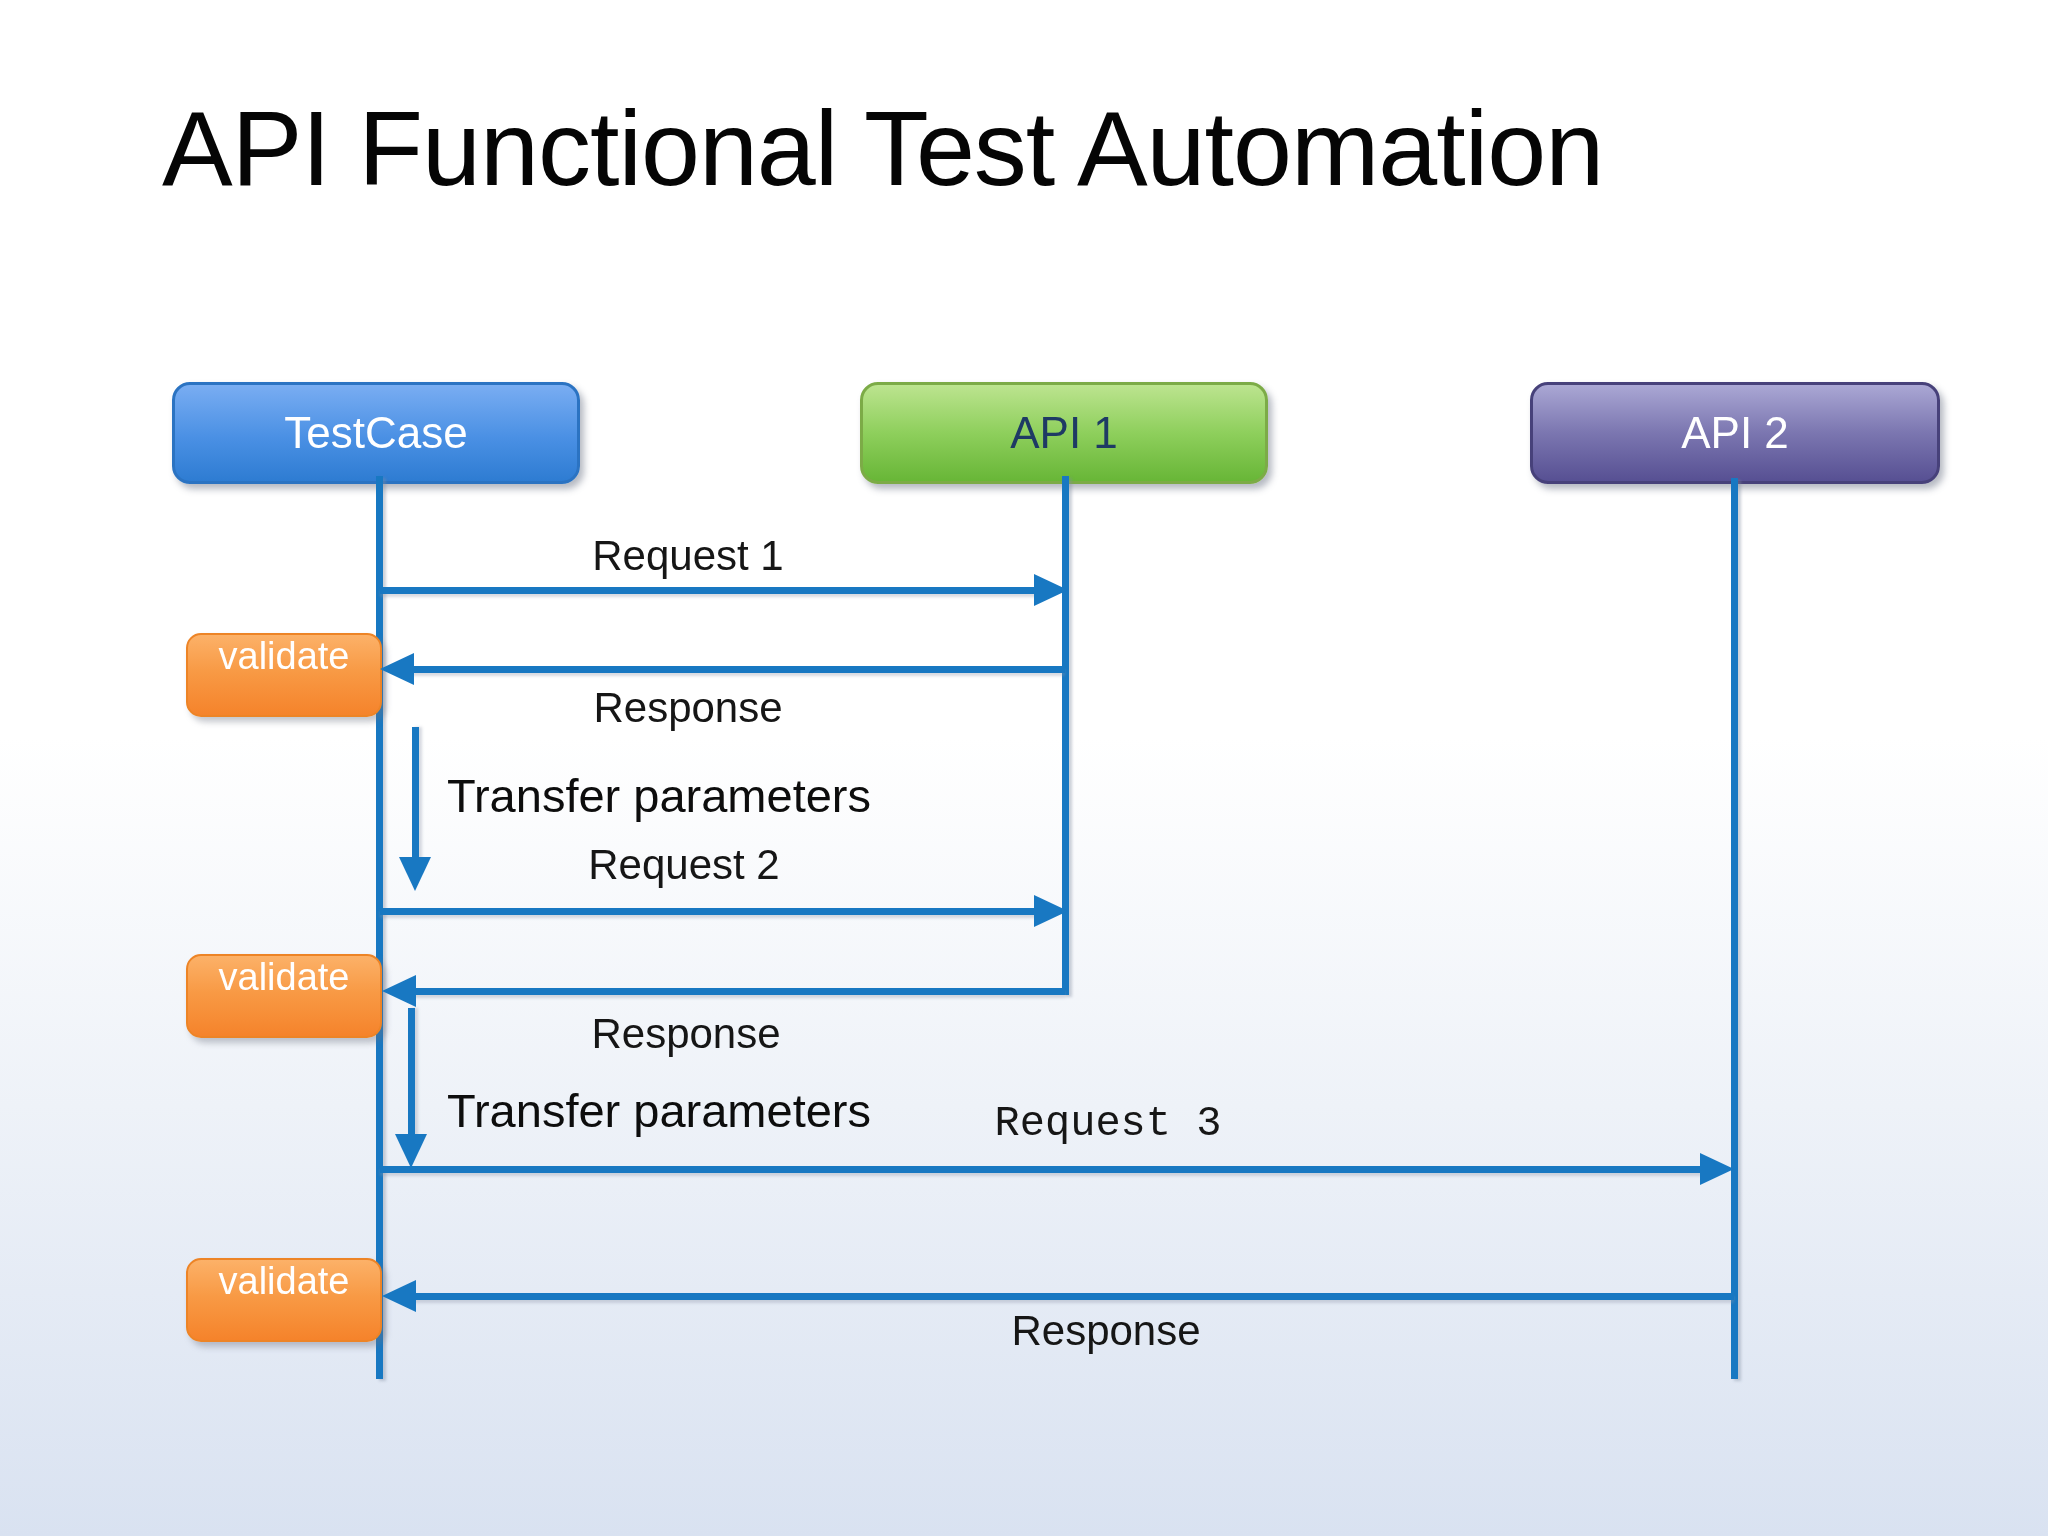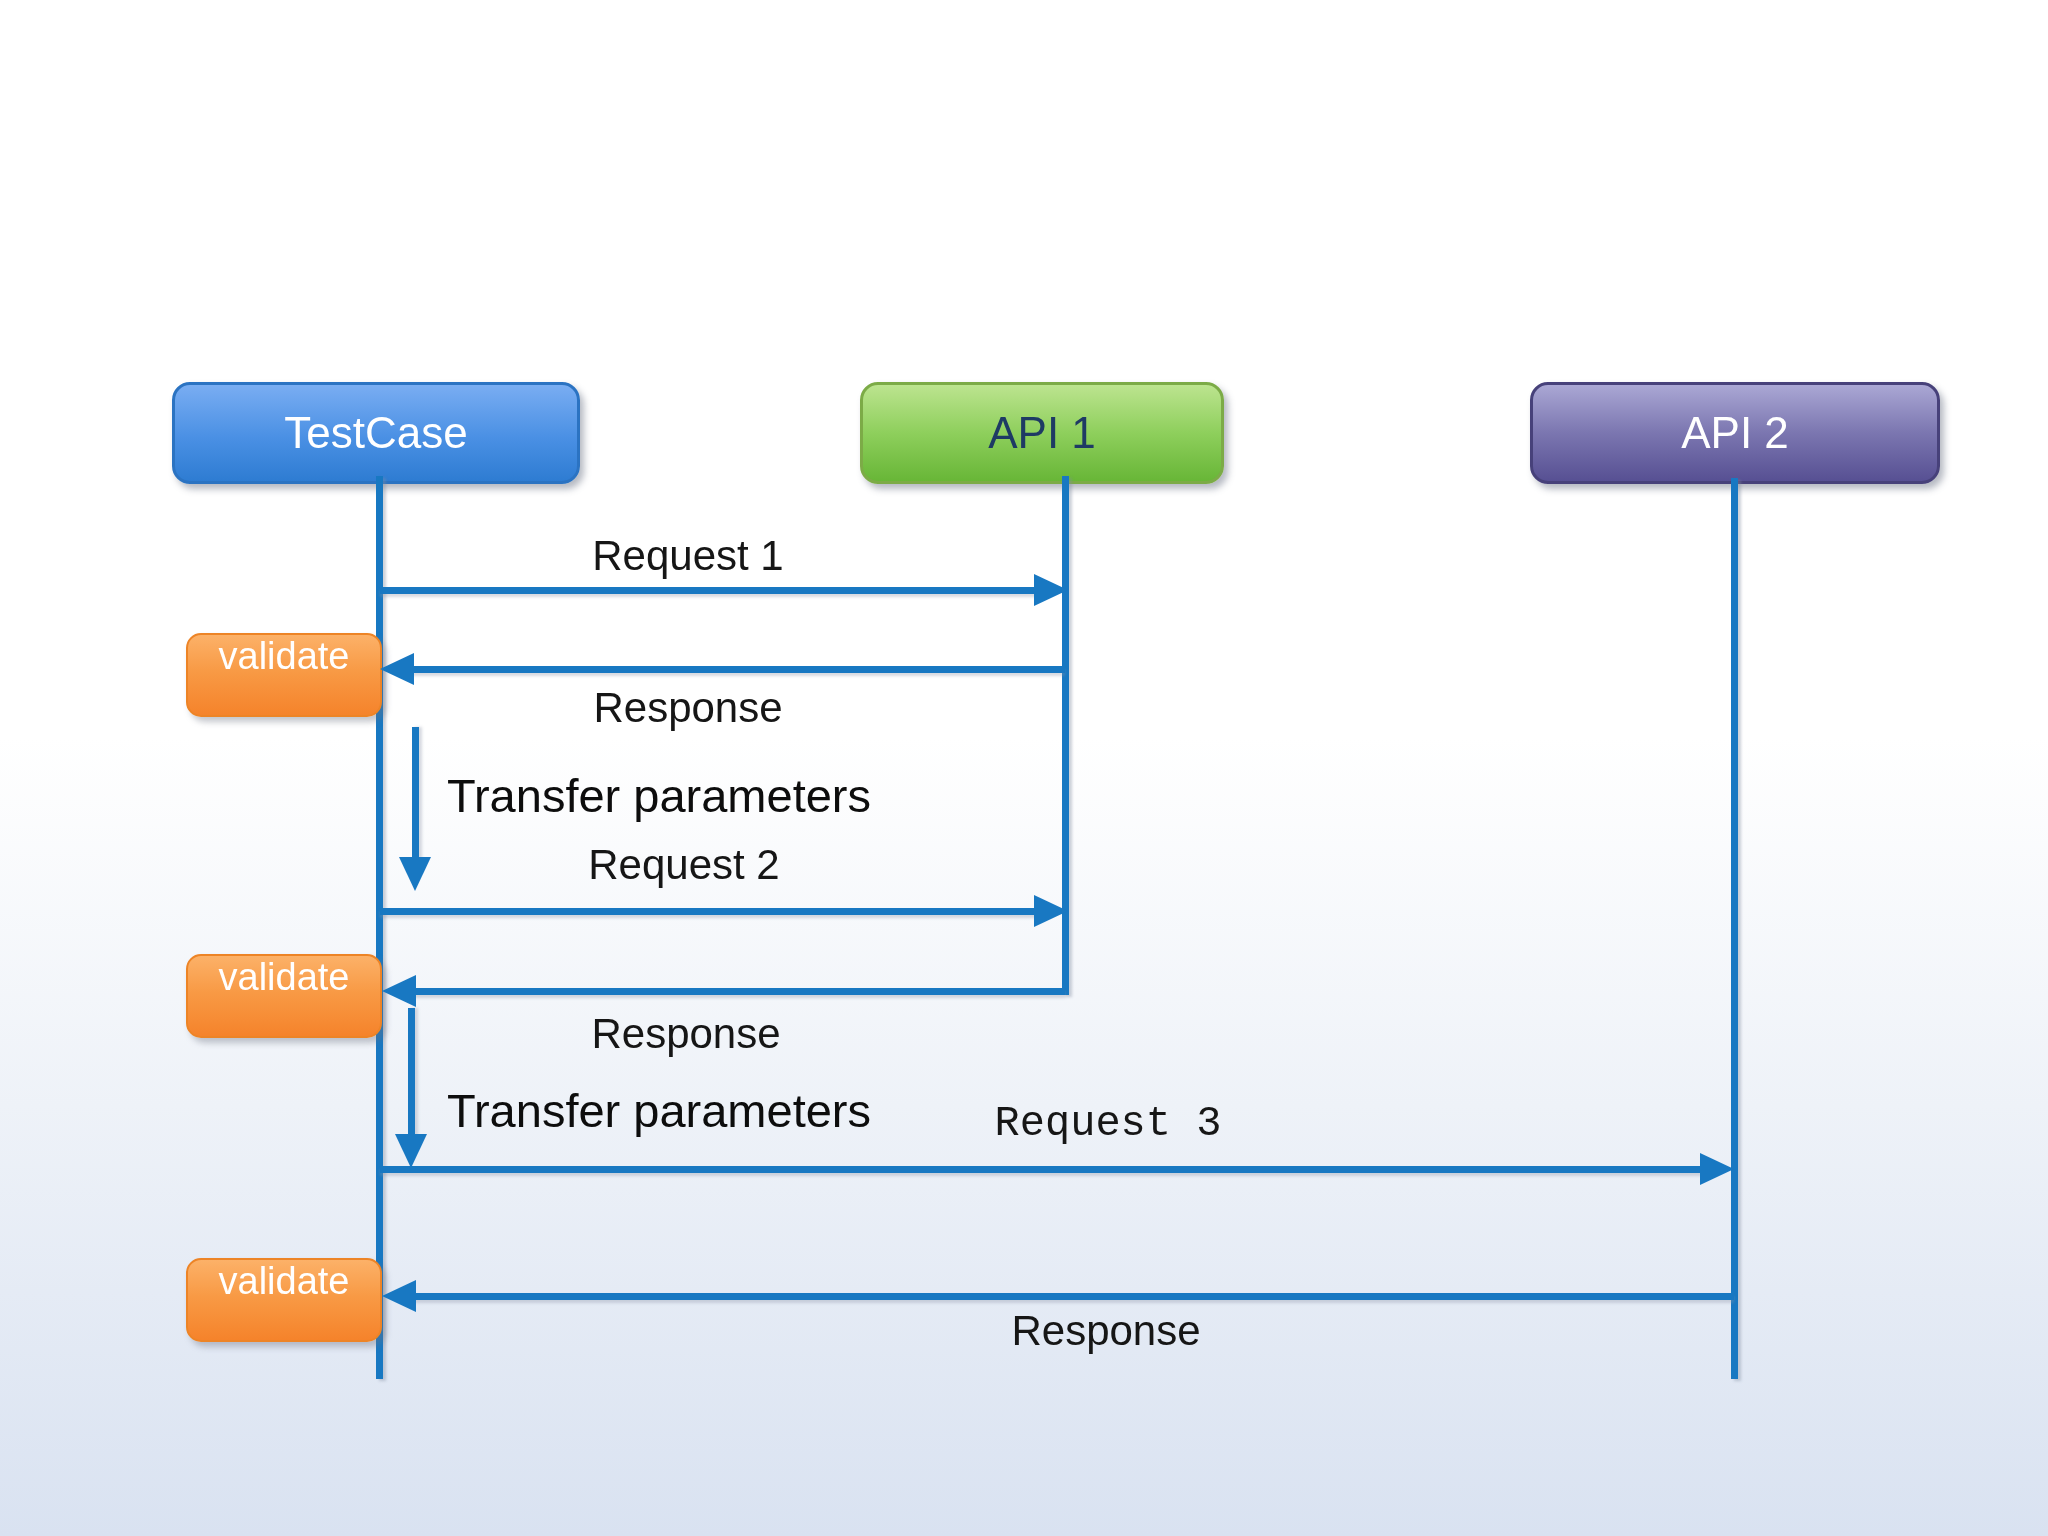--- a/index.html
+++ b/index.html
@@ -22,21 +22,21 @@
     font-size:44px;
     box-shadow:4px 5px 7px rgba(90,100,120,0.45);
     box-sizing:border-box;
     margin-top:8px;
   }
   .actor-testcase{
     left:172px;width:408px;color:#ffffff;border-color:#2b73c2;
     background:linear-gradient(180deg,#79adf2 0%,#4a90e4 55%,#2e7cd2 100%);
   }
   .actor-api1{
-    left:860px;width:364px;color:#1e3a64;border-color:#7cab47;
+    left:860px;width:408px;color:#1e3a64;border-color:#7cab47;
     background:linear-gradient(180deg,#bce48f 0%,#8ecf5c 50%,#68b637 100%);
   }
   .actor-api2{
     left:1530px;width:410px;color:#ffffff;border-color:#47417a;
     background:linear-gradient(180deg,#aaa7d4 0%,#7b76b0 50%,#575093 100%);
   }
   .lifeline{
     position:absolute;width:7px;background:#1878c2;
     box-shadow:3px 2px 3px rgba(130,140,160,0.4);
   }
@@ -78,20 +78,21 @@
     background:linear-gradient(180deg,#fcb168 0%,#f89a45 45%,#f5832b 100%);
     box-shadow:4px 5px 6px rgba(110,115,130,0.4);
     box-sizing:border-box;
   }
 </style>
 </head>
 <body>
 
 <div class="slide">
 
+  <h1 class="title">API Functional Test Automation</h1>
 
   <div class="actor actor-testcase">
     <span>TestCase</span>
   </div>
   <div class="actor actor-api1">
     <span>API 1</span>
   </div>
   <div class="actor actor-api2">
     <span>API 2</span>
   </div>

